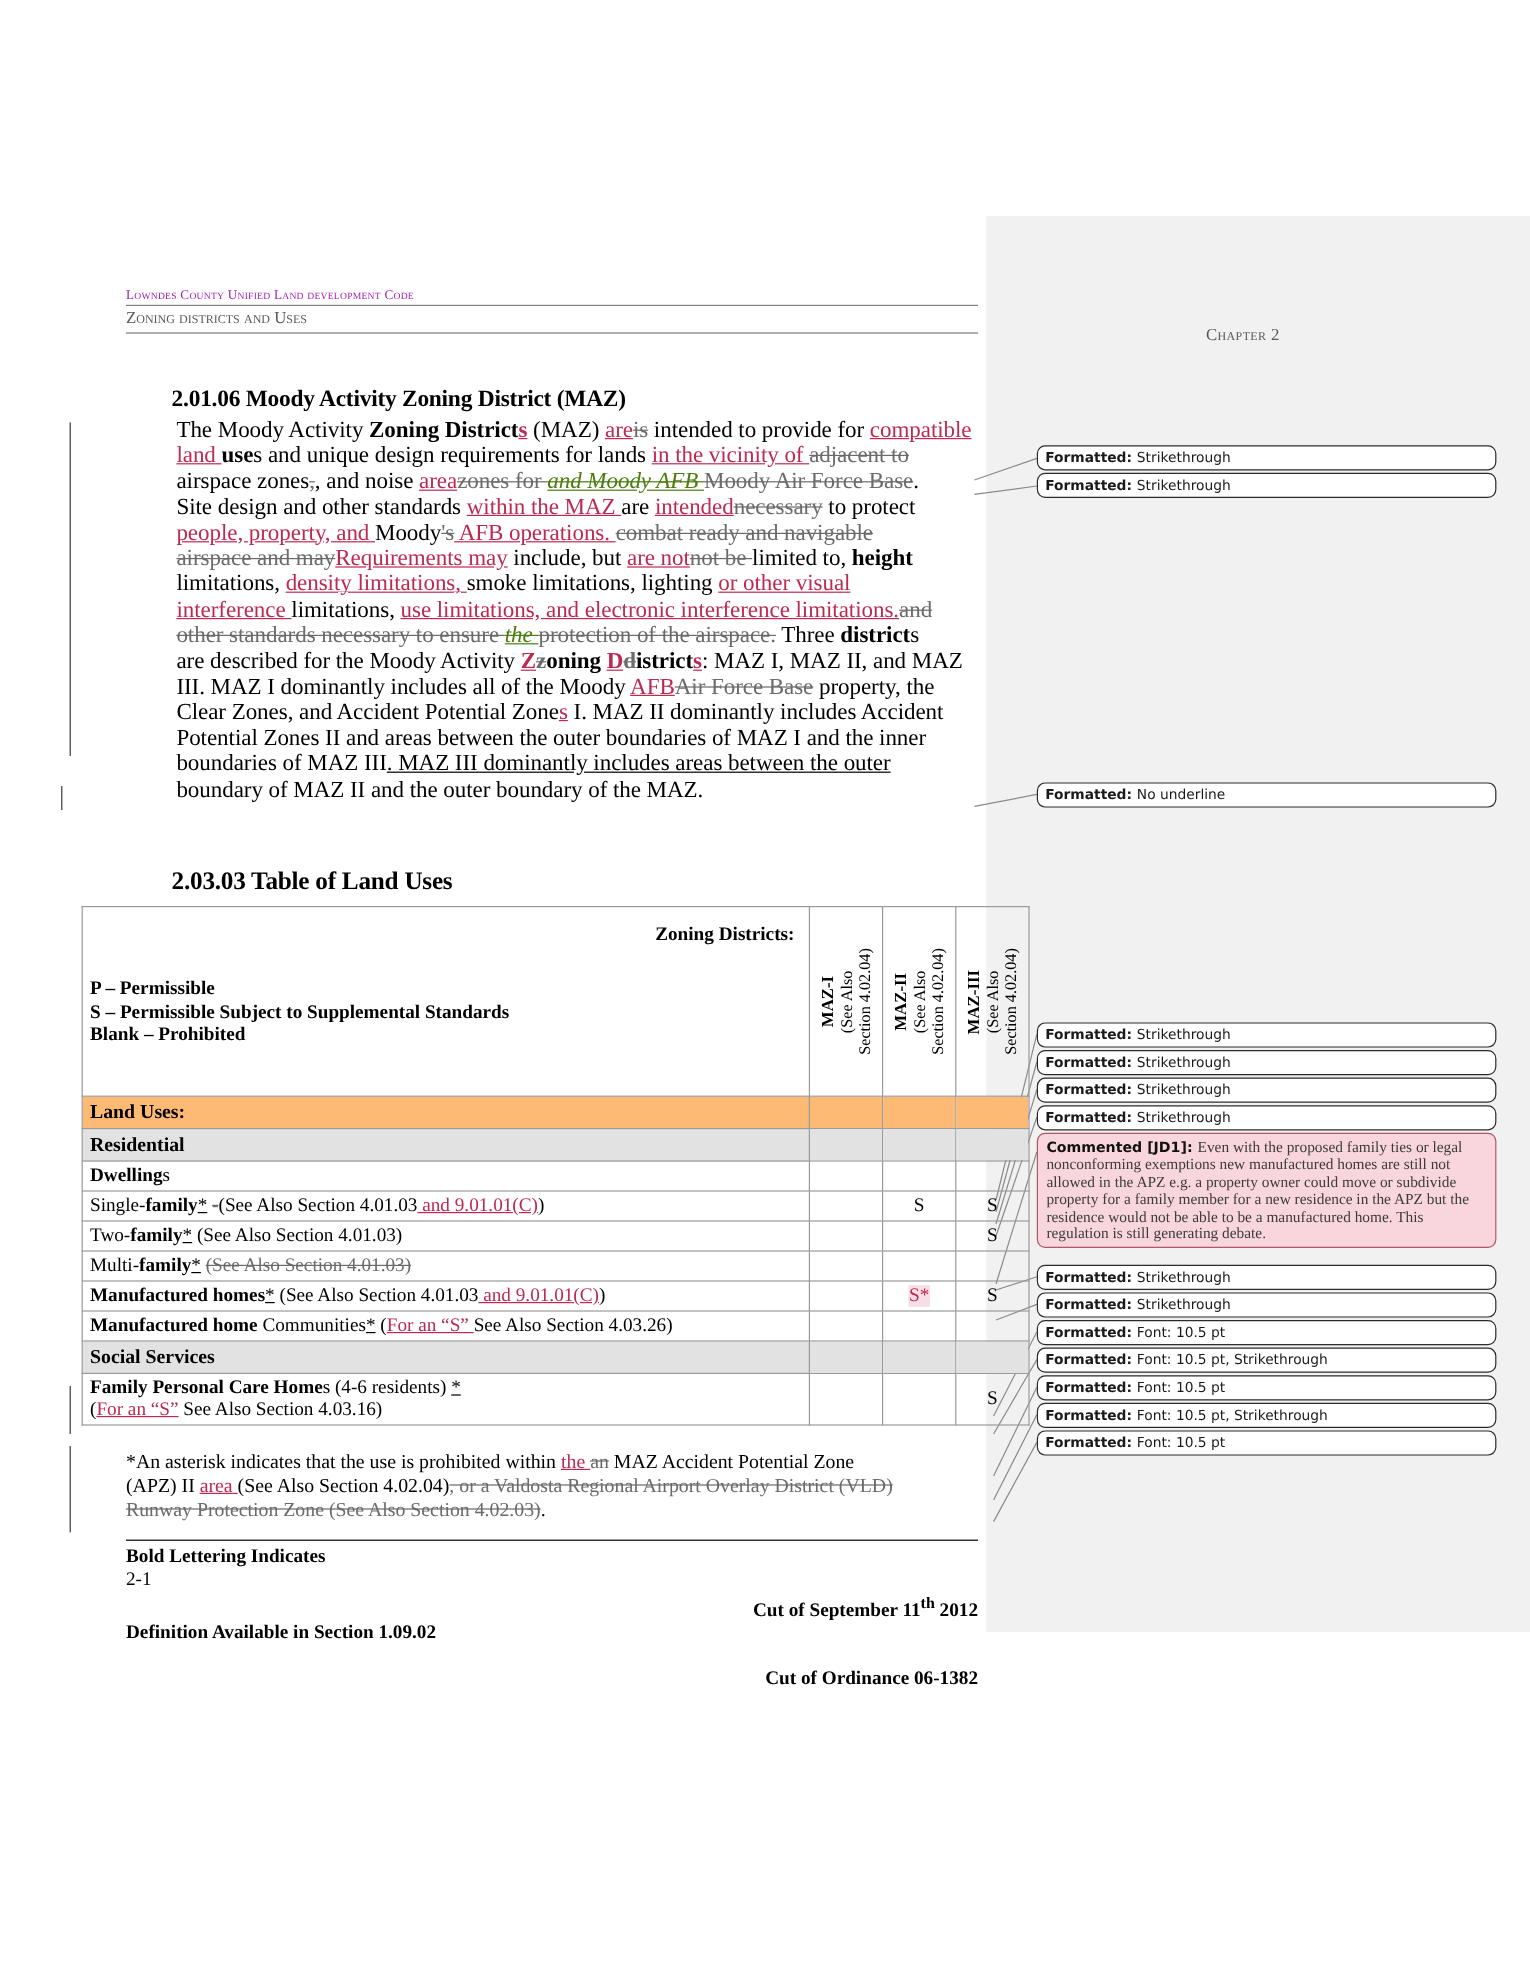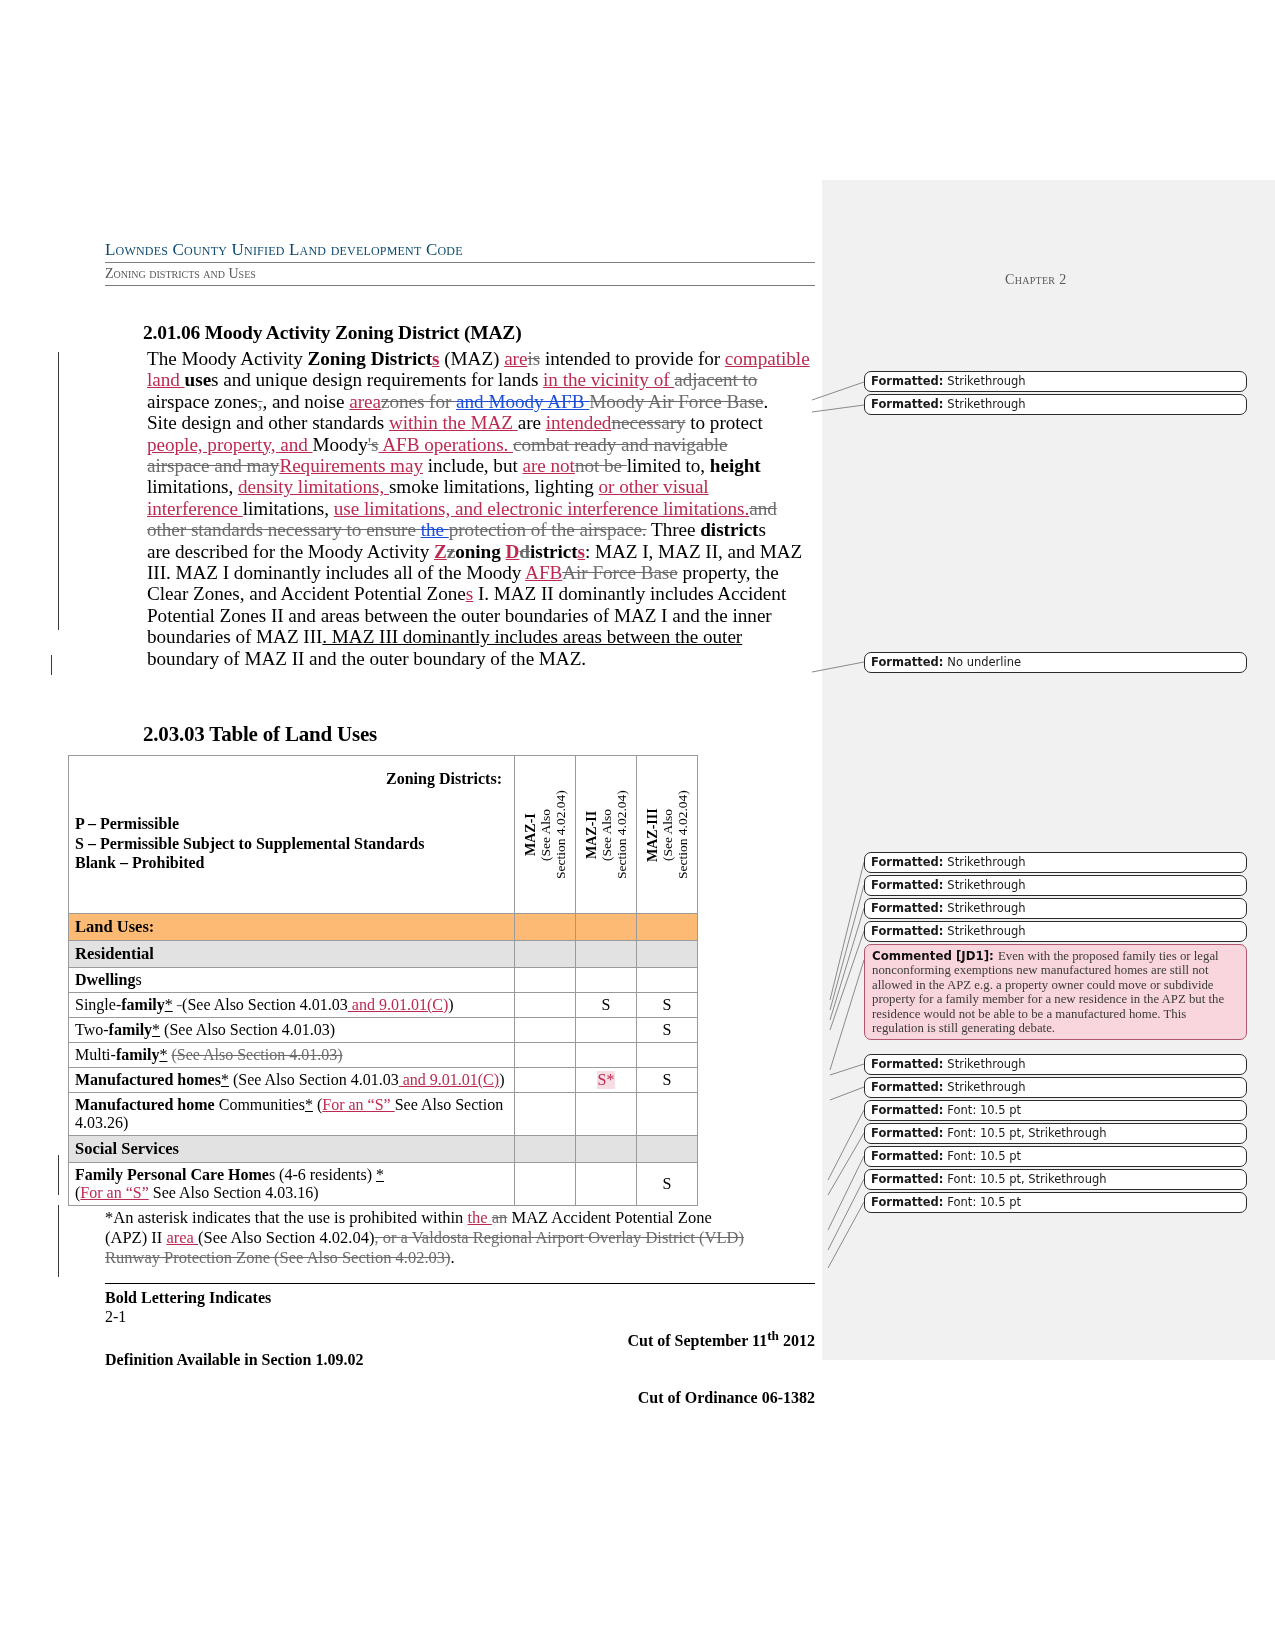--- a/index.html
+++ b/index.html
@@ -33,22 +33,22 @@
 
   
   #doc-header {
     position: absolute;
     left: 105px;
     top: 240px;
     width: 710px;
   }
   .hdr-line1 {
     font-family: "Liberation Serif", serif;
-    font-size: 17px;
-    color: #0c4a6e;
+    font-size: 11px;
+    color: #a21caf;
     letter-spacing: .2px;
     font-variant: small-caps;
     padding-bottom: 2px;
     border-bottom: 1px solid #808080;
   }
   .hdr-line2 {
     position: relative;
     font-size: 14px;
     color: #595959;
     font-variant: small-caps;
@@ -84,21 +84,21 @@
     line-height: 21.4px;
     text-align: justify;
     text-justify: inter-word;
     letter-spacing: -.05px;
   }
   #body-para .ln { display: block; white-space: nowrap; margin-left: 42px; }
 
   .ins { color: #bd2a51; text-decoration: underline; }
   .ins-b { color: #bd2a51; text-decoration: underline; font-weight: bold; }
   .del { color: #6b6b6b; text-decoration: line-through; }
-  .del-u { color: #1d4ed8; text-decoration: line-through underline; }
+  .del-u { color: #4d7c0f; text-decoration: line-through underline; font-style: italic; }
   .b { font-weight: bold; }
   .plain-u { text-decoration: underline; }
 
   
   .changebar {
     position: absolute;
     width: 0;
     border-left: 1.2px solid #3a3a3a;
   }
 
@@ -108,21 +108,21 @@
     left: 143px;
     top: 722px;
     font-size: 21px;
     font-weight: bold;
     letter-spacing: -.2px;
   }
   #landuse-table {
     position: absolute;
     left: 68px;
     top: 755px;
-    width: 630px;
+    width: 790px;
     border-collapse: collapse;
     font-size: 15.5px;
   }
   #landuse-table td {
     border: 1px solid #9a9a9a;
     padding: 3px 6px;
     vertical-align: middle;
   }
   #landuse-table td.hdr-main {
     height: 140px;

